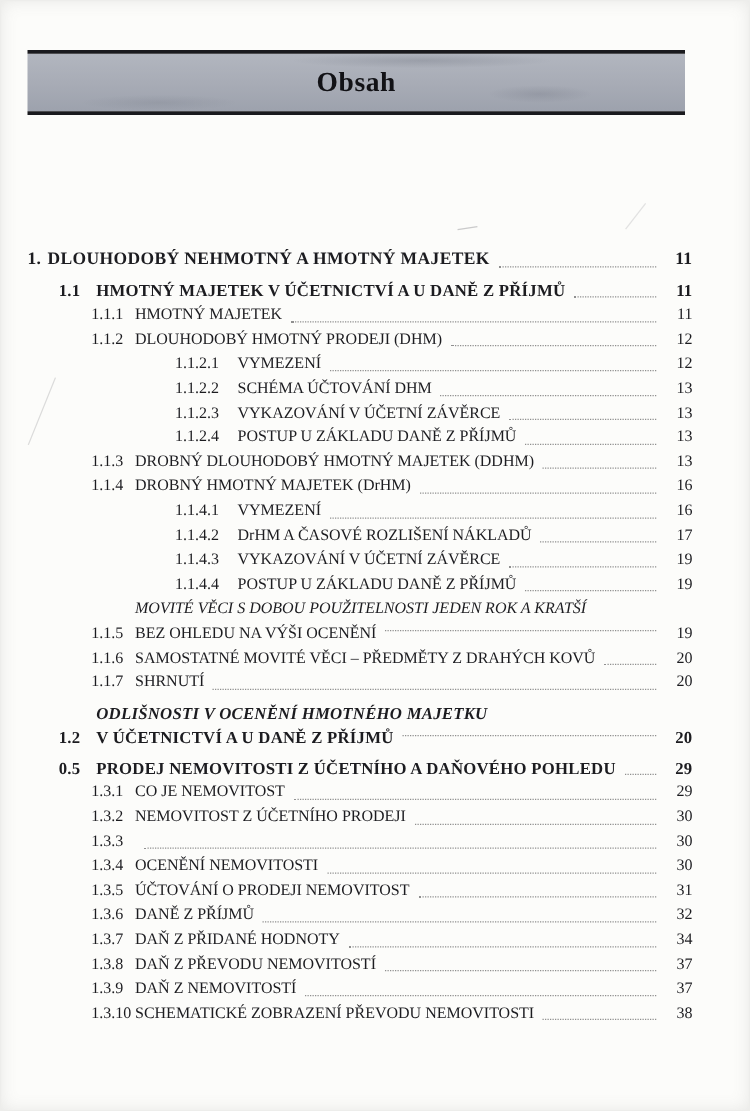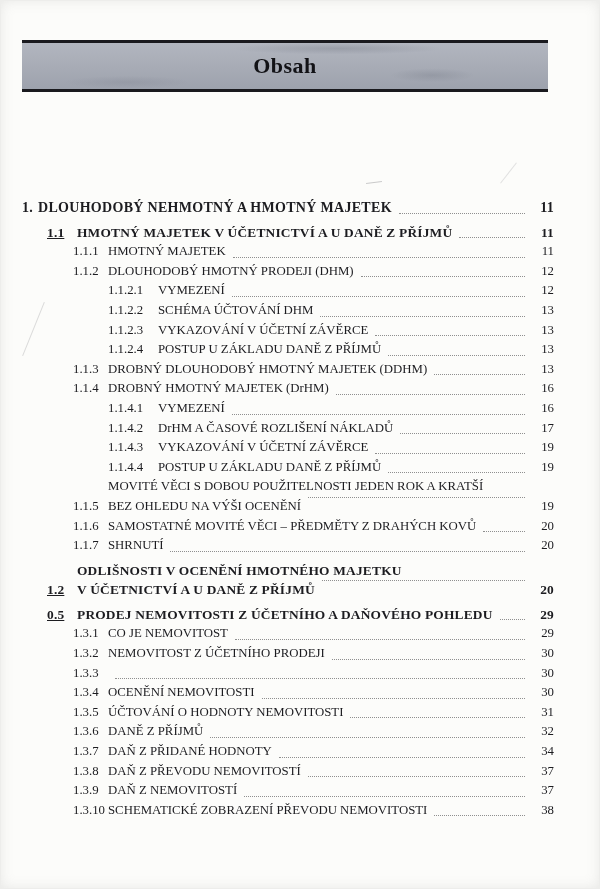--- a/index.html
+++ b/index.html
@@ -69,28 +69,28 @@
     border-bottom: 1.5px dotted #8f8f8f;
     margin: 0 3px 4px 7px;
   }
   .pagenum { flex: none; width: 26px; text-align: right; }
 
   .lv1 { font-size: 14px;  font-weight: bold; letter-spacing: .3px; }
   .lv2 { font-size: 13.4px; font-weight: bold; letter-spacing: .2px; margin-top: 5px; }
   .lv3, .lv4 { font-size: 12.8px; font-weight: normal; }
 
   .lv1 .num { width: 16px; }
-  .lv2 { padding-left: 25px; } .lv2 .num { width: 30px; text-decoration: underline; }
+  .lv2 { padding-left: 25px; } .lv2 .num { width: 30px; }
   .lv3 { padding-left: 51px; } .lv3 .num { width: 35px; }
-  .lv4 { padding-left: 86px; } .lv4 .num { width: 50px; }
+  .lv4 { padding-left: 86px; } .lv4 .num { width: 50px; margin-left: 32px; }
 
   
   .body { flex: 1 1 auto; display: flex; flex-direction: column; min-width: 0; }
-  .line1 { line-height: 19.6px; white-space: nowrap; }
-  .line2 { display: flex; align-items: flex-start; line-height: 19.6px; }
+  .line1 { line-height: 19.6px; white-space: nowrap; font-style: italic; }
+  .line2 { display: flex; align-items: center; line-height: 19.6px; }
 </style>
 </head>
 <body>
 
 <div class="page">
   <div class="banner">
     <span class="banner-title">Obsah</span>
   </div>
 
   <div class="artifact a1"></div>
@@ -240,21 +240,21 @@
         <span class="pagenum">30</span>
       </div>
       <div class="row lv3">
         <span class="num">1.3.4</span>
         <span class="label">OCENĚNÍ NEMOVITOSTI</span>
         <span class="leader"></span>
         <span class="pagenum">30</span>
       </div>
       <div class="row lv3">
         <span class="num">1.3.5</span>
-        <span class="label">ÚČTOVÁNÍ O HODNOTY NEMOVITOSTI</span>
+        <span class="label">ÚČTOVÁNÍ O PRODEJI NEMOVITOST</span>
         <span class="leader"></span>
         <span class="pagenum">31</span>
       </div>
       <div class="row lv3">
         <span class="num">1.3.6</span>
         <span class="label">DANĚ Z PŘÍJMŮ</span>
         <span class="leader"></span>
         <span class="pagenum">32</span>
       </div>
       <div class="row lv3">

